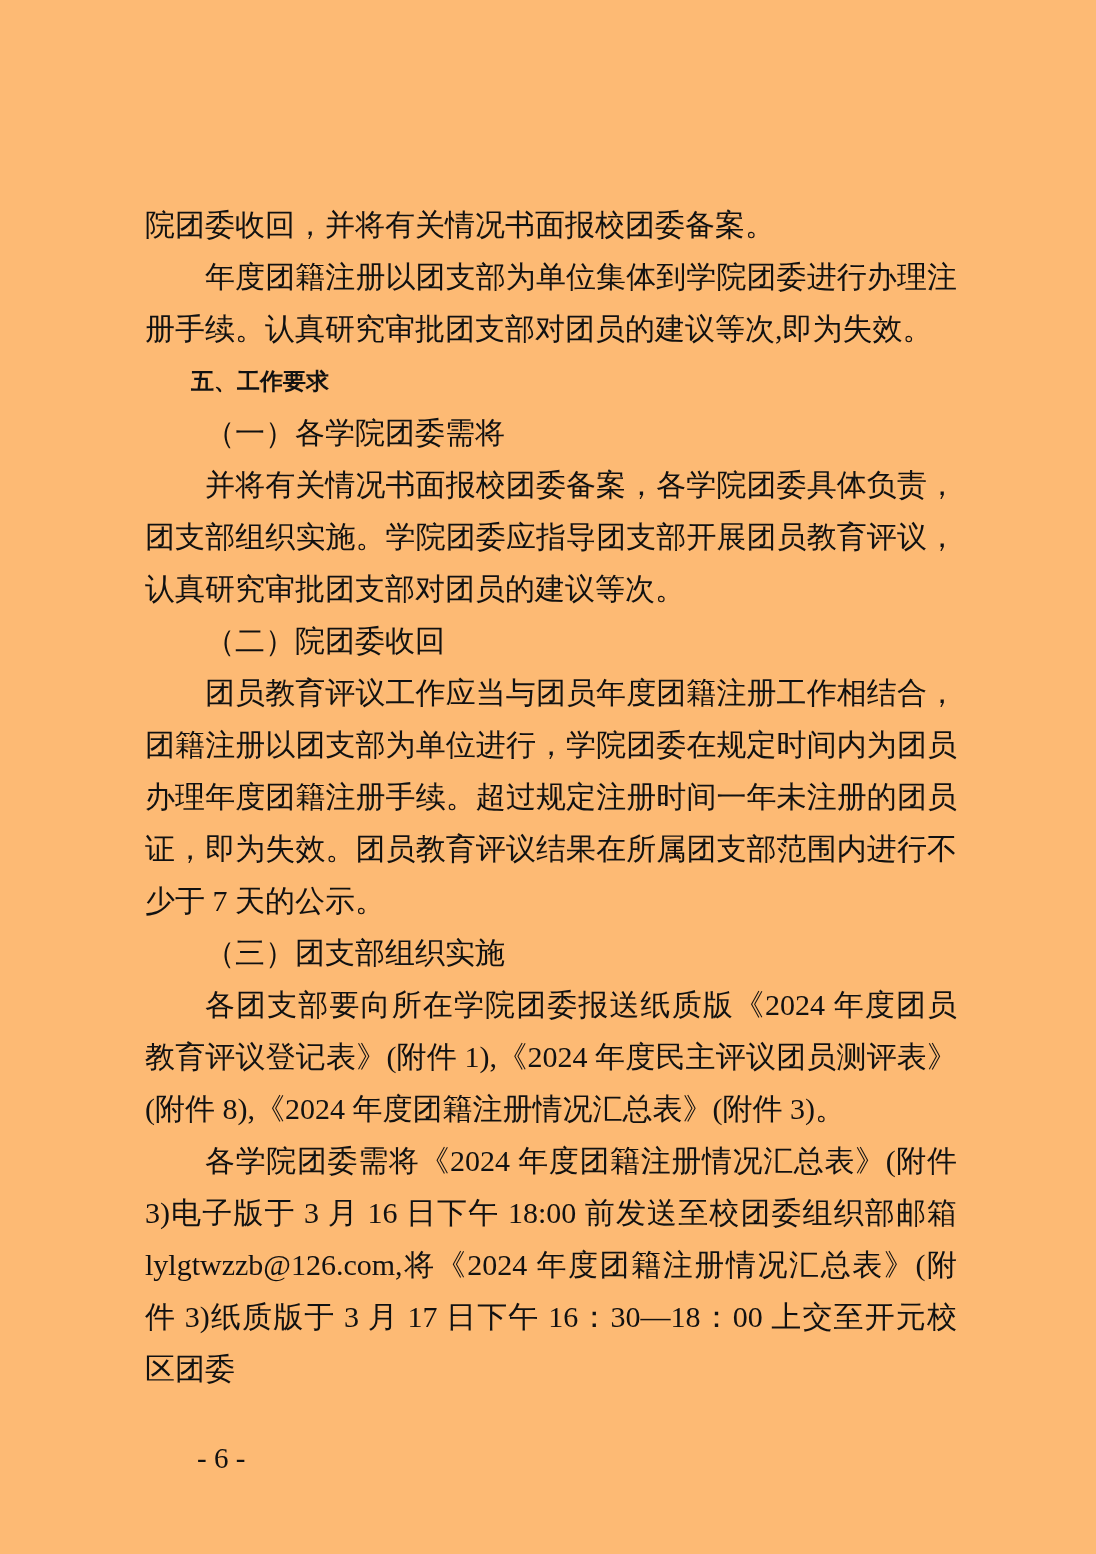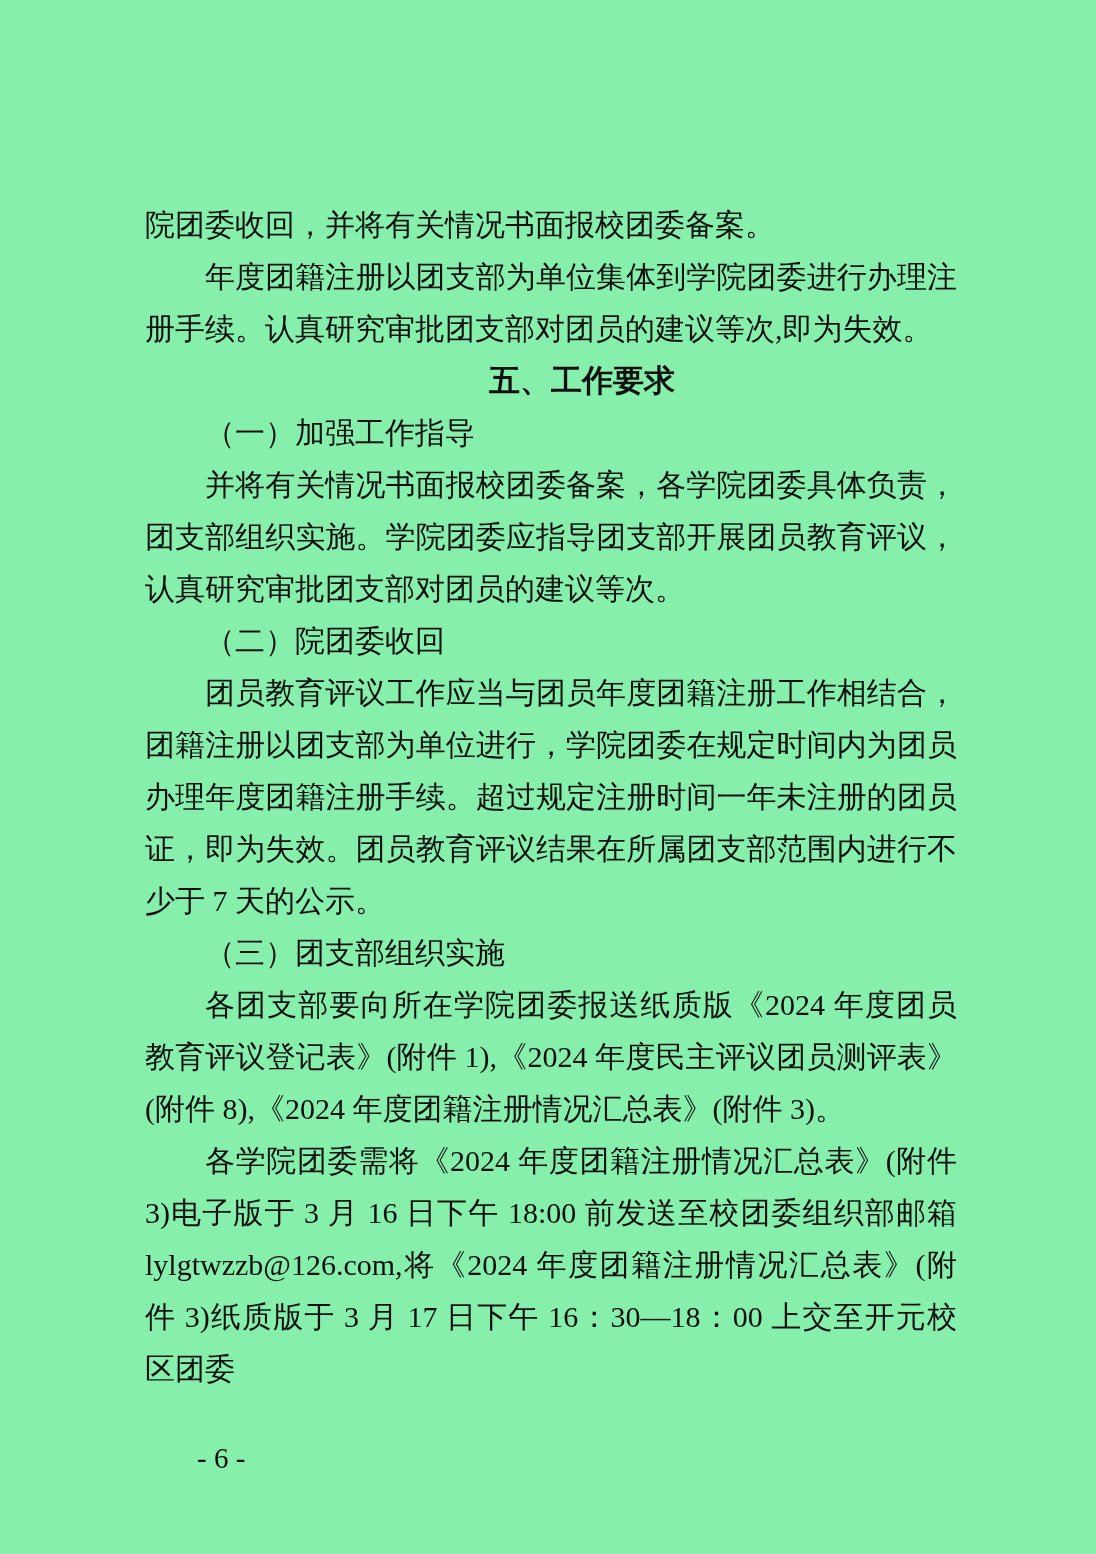--- a/index.html
+++ b/index.html
@@ -4,21 +4,21 @@
 <style>
   html, body {
     margin: 0;
     padding: 0;
     background: #ffffff;
   }
   .page {
     position: relative;
     width: 1096px;
     height: 1554px;
-    background: #86efac;
+    background: #fdba74;
     overflow: hidden;
     color: #111111;
   }
   .doc-body {
     position: absolute;
     left: 145px;
     top: 199px;
     width: 812px;
   }
   .doc-body p {
@@ -30,22 +30,22 @@
     text-align: justify;
     letter-spacing: 0px;
     color: #111111;
   }
   .doc-body p.indent {
     text-indent: 2em;
   }
   .doc-body p.h1 {
     font-family: "Liberation Sans", "DejaVu Sans", sans-serif;
     font-weight: 700;
-    font-size: 31px;
-    text-align: center;
+    font-size: 23px;
+    text-align: left;
   }
   .doc-body p.h2 {
     text-align: left;
   }
   .page-footer {
     position: absolute;
     left: 197px;
     top: 1441px;
     font-family: "Liberation Serif", "DejaVu Serif", serif;
     font-size: 29px;
@@ -55,21 +55,21 @@
 </style>
 </head>
 <body>
 
 <div class="page">
 
   <div class="doc-body">
     <p class="no-indent">院团委收回，并将有关情况书面报校团委备案。</p>
     <p class="indent">年度团籍注册以团支部为单位集体到学院团委进行办理注册手续。认真研究审批团支部对团员的建议等次,即为失效。</p>
     <p class="indent h1">五、工作要求</p>
-    <p class="indent h2">（一）加强工作指导</p>
+    <p class="indent h2">（一）各学院团委需将</p>
     <p class="indent">并将有关情况书面报校团委备案，各学院团委具体负责，团支部组织实施。学院团委应指导团支部开展团员教育评议，认真研究审批团支部对团员的建议等次。</p>
     <p class="indent h2">（二）院团委收回</p>
     <p class="indent">团员教育评议工作应当与团员年度团籍注册工作相结合，团籍注册以团支部为单位进行，学院团委在规定时间内为团员办理年度团籍注册手续。超过规定注册时间一年未注册的团员证，即为失效。团员教育评议结果在所属团支部范围内进行不少于 7 天的公示。</p>
     <p class="indent h2">（三）团支部组织实施</p>
     <p class="indent">各团支部要向所在学院团委报送纸质版《2024 年度团员教育评议登记表》(附件 1),《2024 年度民主评议团员测评表》(附件 8),《2024 年度团籍注册情况汇总表》(附件 3)。</p>
     <p class="indent">各学院团委需将《2024 年度团籍注册情况汇总表》(附件 3)电子版于 3 月 16 日下午 18:00 前发送至校团委组织部邮箱 lylgtwzzb@126.com,将《2024 年度团籍注册情况汇总表》(附件 3)纸质版于 3 月 17 日下午 16：30—18：00 上交至开元校区团委</p>
   </div>
 
   <div class="page-footer">- 6 -</div>
 

